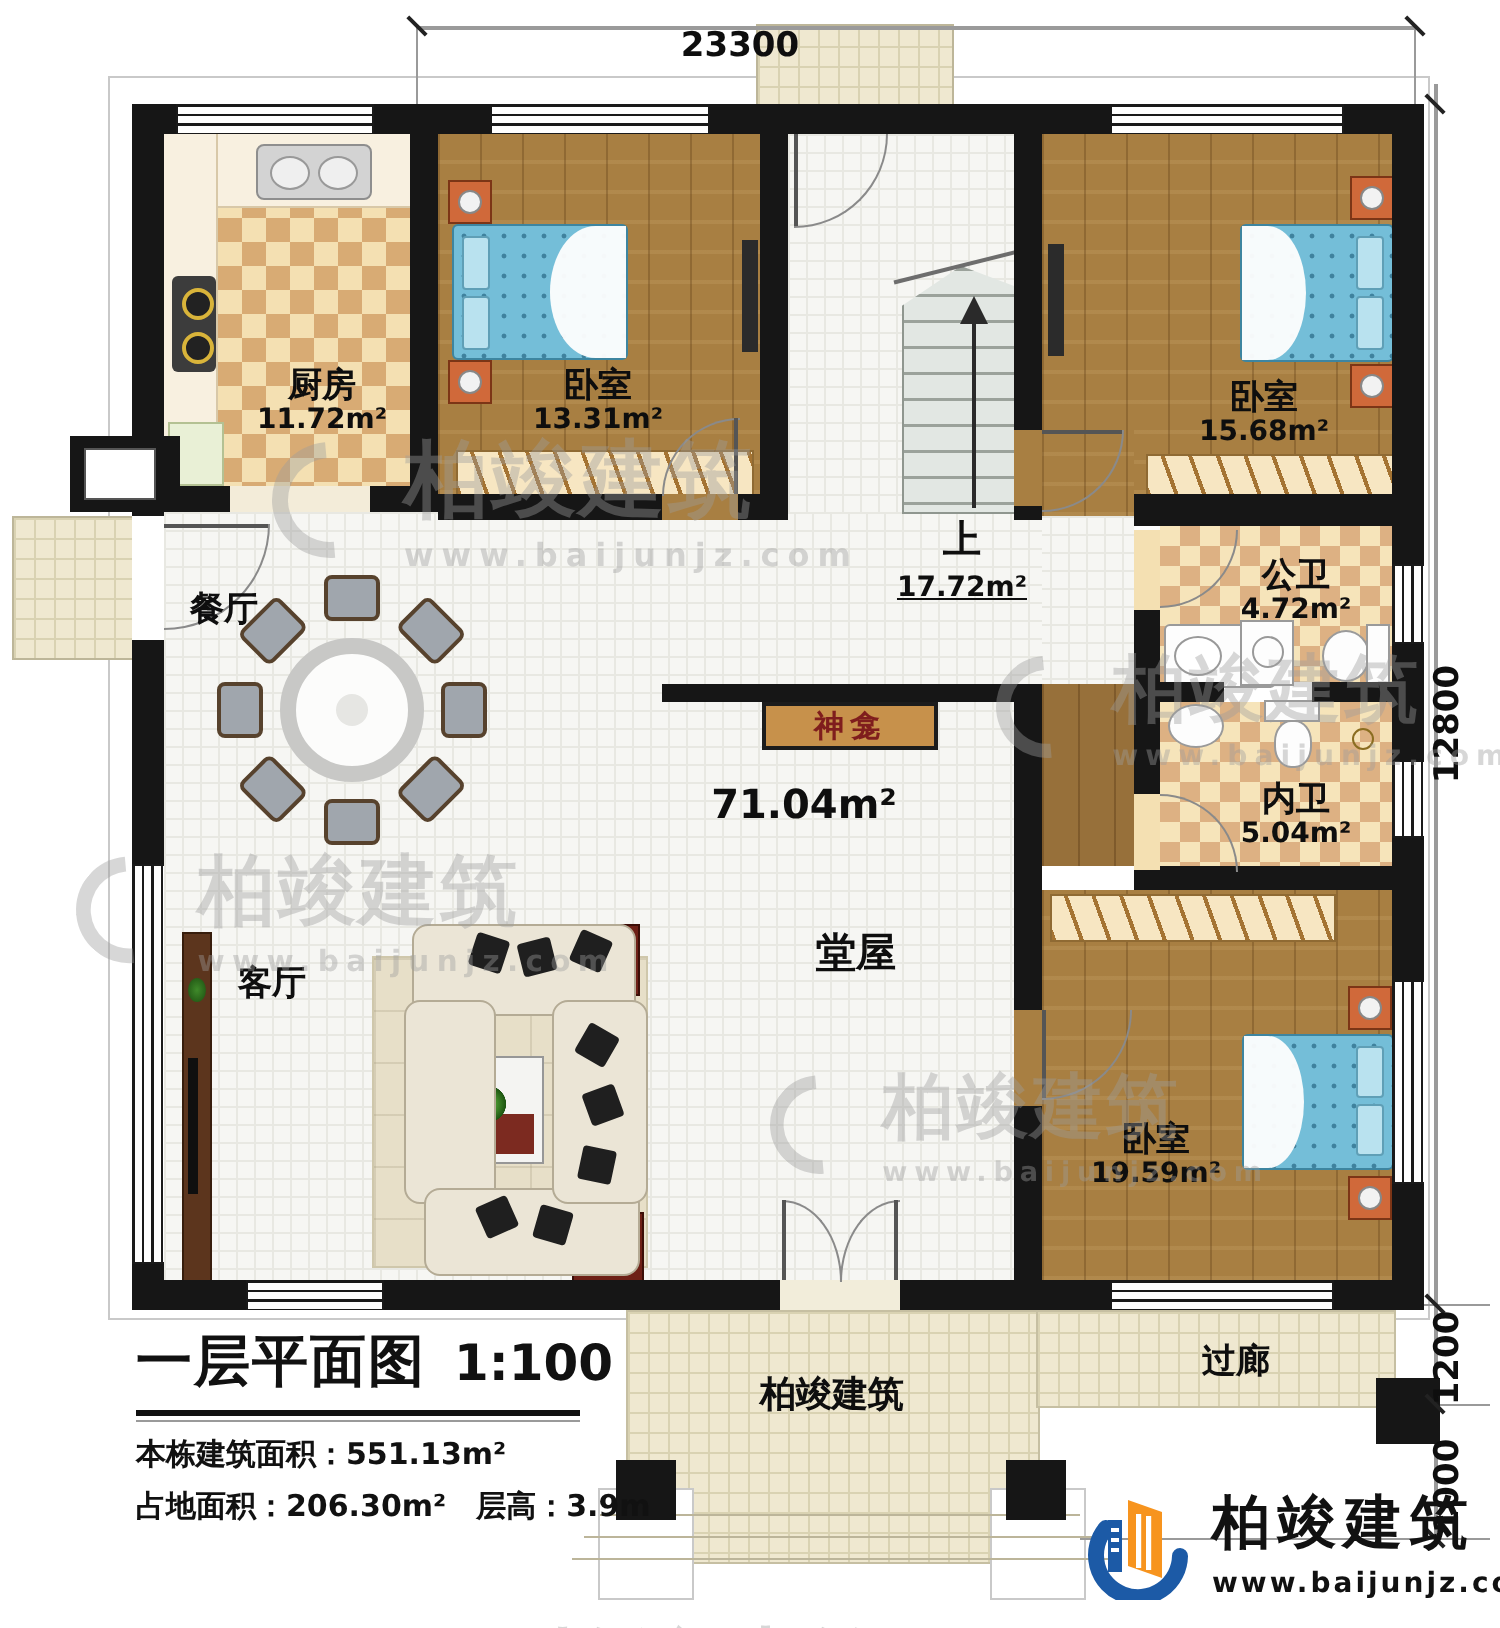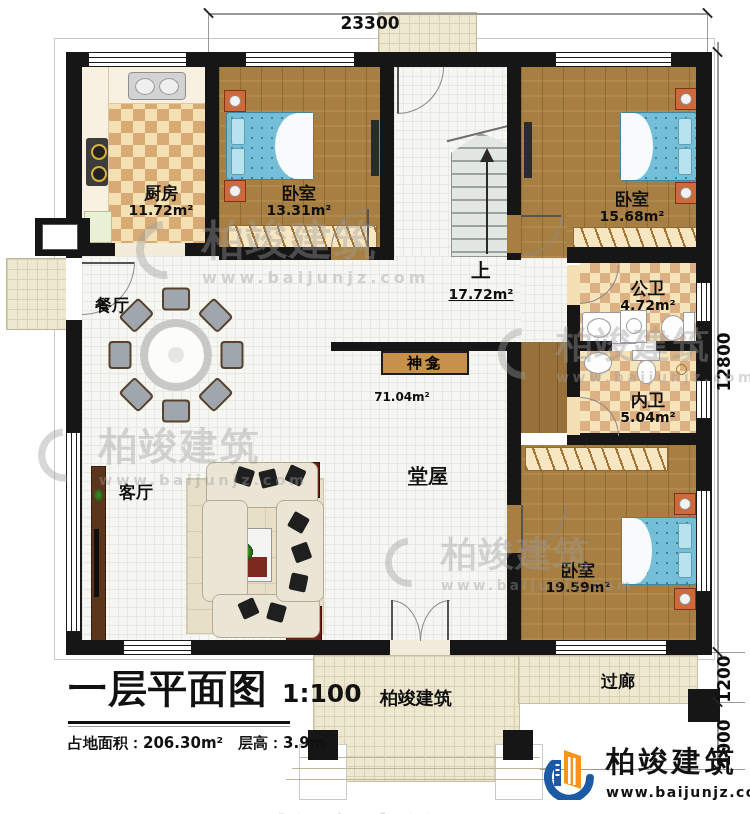--- a/index.html
+++ b/index.html
@@ -55,21 +55,21 @@
   .wm .swoosh{width:42px;height:42px;border:8px solid #9d9d9d;border-radius:50%;border-top-color:transparent;border-right-color:transparent;transform:rotate(40deg);flex:0 0 auto;}
   .wm .t1{font-size:42px;font-weight:900;letter-spacing:2px;}
   .wm .t2{font-size:16px;font-weight:700;letter-spacing:4px;}
   
   #stairs{position:absolute;z-index:8;background:#e2e7e3;border:1px solid #8f968f;
     background-image:repeating-linear-gradient(180deg,#9ba29b 0 1.6px,transparent 1.6px 13px);
     clip-path:polygon(0 16%,50% 0,100% 9%,100% 100%,0 100%);}
   
   #titleblock{position:absolute;left:68px;top:662px;z-index:60;}
   #titleblock .trow{display:flex;align-items:baseline;gap:14px;}
-  #titleblock .t{font-size:39px;font-weight:900;letter-spacing:1px;text-align:center;}
+  #titleblock .t{font-size:28px;font-weight:900;letter-spacing:1px;text-align:center;}
   #titleblock .s{font-size:25px;font-weight:700;}
   #titleblock .rule{width:222px;border-top:3px solid #111;margin-top:5px;}
   #titleblock .rule2{width:222px;border-top:1px solid #9a9a9a;margin-top:2px;}
   #titleblock .stat{font-size:15px;font-weight:700;margin-top:7px;white-space:nowrap;}
   
   #brand{position:absolute;left:540px;top:742px;z-index:60;display:flex;align-items:center;gap:8px;}
   #brand .col{display:flex;flex-direction:column;}
   #brand .bn{font-size:29px;font-weight:900;letter-spacing:4px;color:#111;}
   #brand .bw{font-size:14px;font-weight:800;letter-spacing:1.5px;color:#111;margin-top:2px;}
 </style>
@@ -215,21 +215,21 @@
   <div class="furn" style="left:286px;top:606px;width:34px;height:34px;background:#6e2016;border:1px solid #3c0e07;">
     <div class="abs" style="left:50%;top:50%;width:13px;height:13px;transform:translate(-50%,-50%);border:2px solid #c9a23b;border-radius:50%;background:#efe6c8;"></div>
   </div>
 
   <div id="stairs" style="left:451px;top:133px;width:57px;height:122px;"></div>
   <div class="abs" style="left:486px;top:160px;width:2px;height:94px;background:#2a2a2a;z-index:9;"></div>
   <div class="abs" style="left:480px;top:148px;width:0;height:0;border-left:7px solid transparent;border-right:7px solid transparent;border-bottom:14px solid #2a2a2a;z-index:9;"></div>
   <div class="abs" style="left:446px;top:132px;width:68px;height:2px;background:#6d6d6d;transform:rotate(-14deg);z-index:9;"></div>
 
   <div class="abs" style="left:381px;top:351px;width:84px;height:20px;background:#c7914b;border:2px solid #1c1c1c;z-index:34;display:flex;align-items:center;justify-content:center;">
-    <span style="font-size:15px;font-weight:700;letter-spacing:3px;color:#000000;">神龛</span>
+    <span style="font-size:15px;font-weight:700;letter-spacing:3px;color:#7f1d1d;">神龛</span>
   </div>
 
   <div class="wall" style="left:66px;top:52px;width:646px;height:15px;"></div>
   <div class="wall" style="left:66px;top:52px;width:16px;height:603px;"></div>
   <div class="wall" style="left:696px;top:52px;width:16px;height:603px;"></div>
   <div class="wall" style="left:66px;top:640px;width:646px;height:15px;"></div>
   <div class="wall" style="left:205px;top:52px;width:14px;height:203px;"></div>
   <div class="wall" style="left:66px;top:243px;width:52px;height:13px;"></div>
   <div class="wall" style="left:185px;top:243px;width:34px;height:13px;"></div>
   <div class="wall" style="left:380px;top:52px;width:14px;height:208px;"></div>
@@ -316,21 +316,21 @@
   </div>
   <div class="label" style="left:648px;top:391px;">
     <div class="rname">内卫</div>
     <div class="rarea">5.04m²</div>
   </div>
   <div class="label" style="left:578px;top:561px;">
     <div class="rname">卧室</div>
     <div class="rarea">19.59m²</div>
   </div>
   <div class="label" style="left:402px;top:391px;">
-    <div style="font-size:12px;">71.04m²</div>
+    <div style="font-size:20px;">71.04m²</div>
   </div>
   <div class="label" style="left:428px;top:465px;">
     <div style="font-size:20px;">堂屋</div>
   </div>
   <div class="label" style="left:112px;top:296px;">
     <div class="rname">餐厅</div>
   </div>
   <div class="label" style="left:136px;top:483px;">
     <div class="rname">客厅</div>
   </div>
@@ -392,20 +392,21 @@
     <div class="t1">柏竣建筑</div>
   </div>
 
   <div id="titleblock">
     <div class="trow">
       <span class="t">一层平面图</span>
       <span class="s">1:100</span>
     </div>
     <div class="rule"></div>
     <div class="rule2"></div>
+    <div class="stat">本栋建筑面积：551.13m²</div>
     <div class="stat">占地面积：206.30m²　层高：3.9m</div>
   </div>
 
   <div id="brand">
     <svg width="58" height="58" viewBox="0 0 58 58">
       <path d="M13 22 A 21 21 0 1 0 50 36" fill="none" stroke="#1c5aa6" stroke-width="8" stroke-linecap="round"></path>
       <rect x="14" y="18" width="7" height="26" fill="#1c5aa6"></rect>
       <path d="M24 8 L41 14 V47 L24 41 Z" fill="#f7941e"></path>
       <rect x="28" y="15" width="2.6" height="27" fill="#ffffff"></rect>
       <rect x="33" y="16" width="2.6" height="27" fill="#ffffff"></rect>

